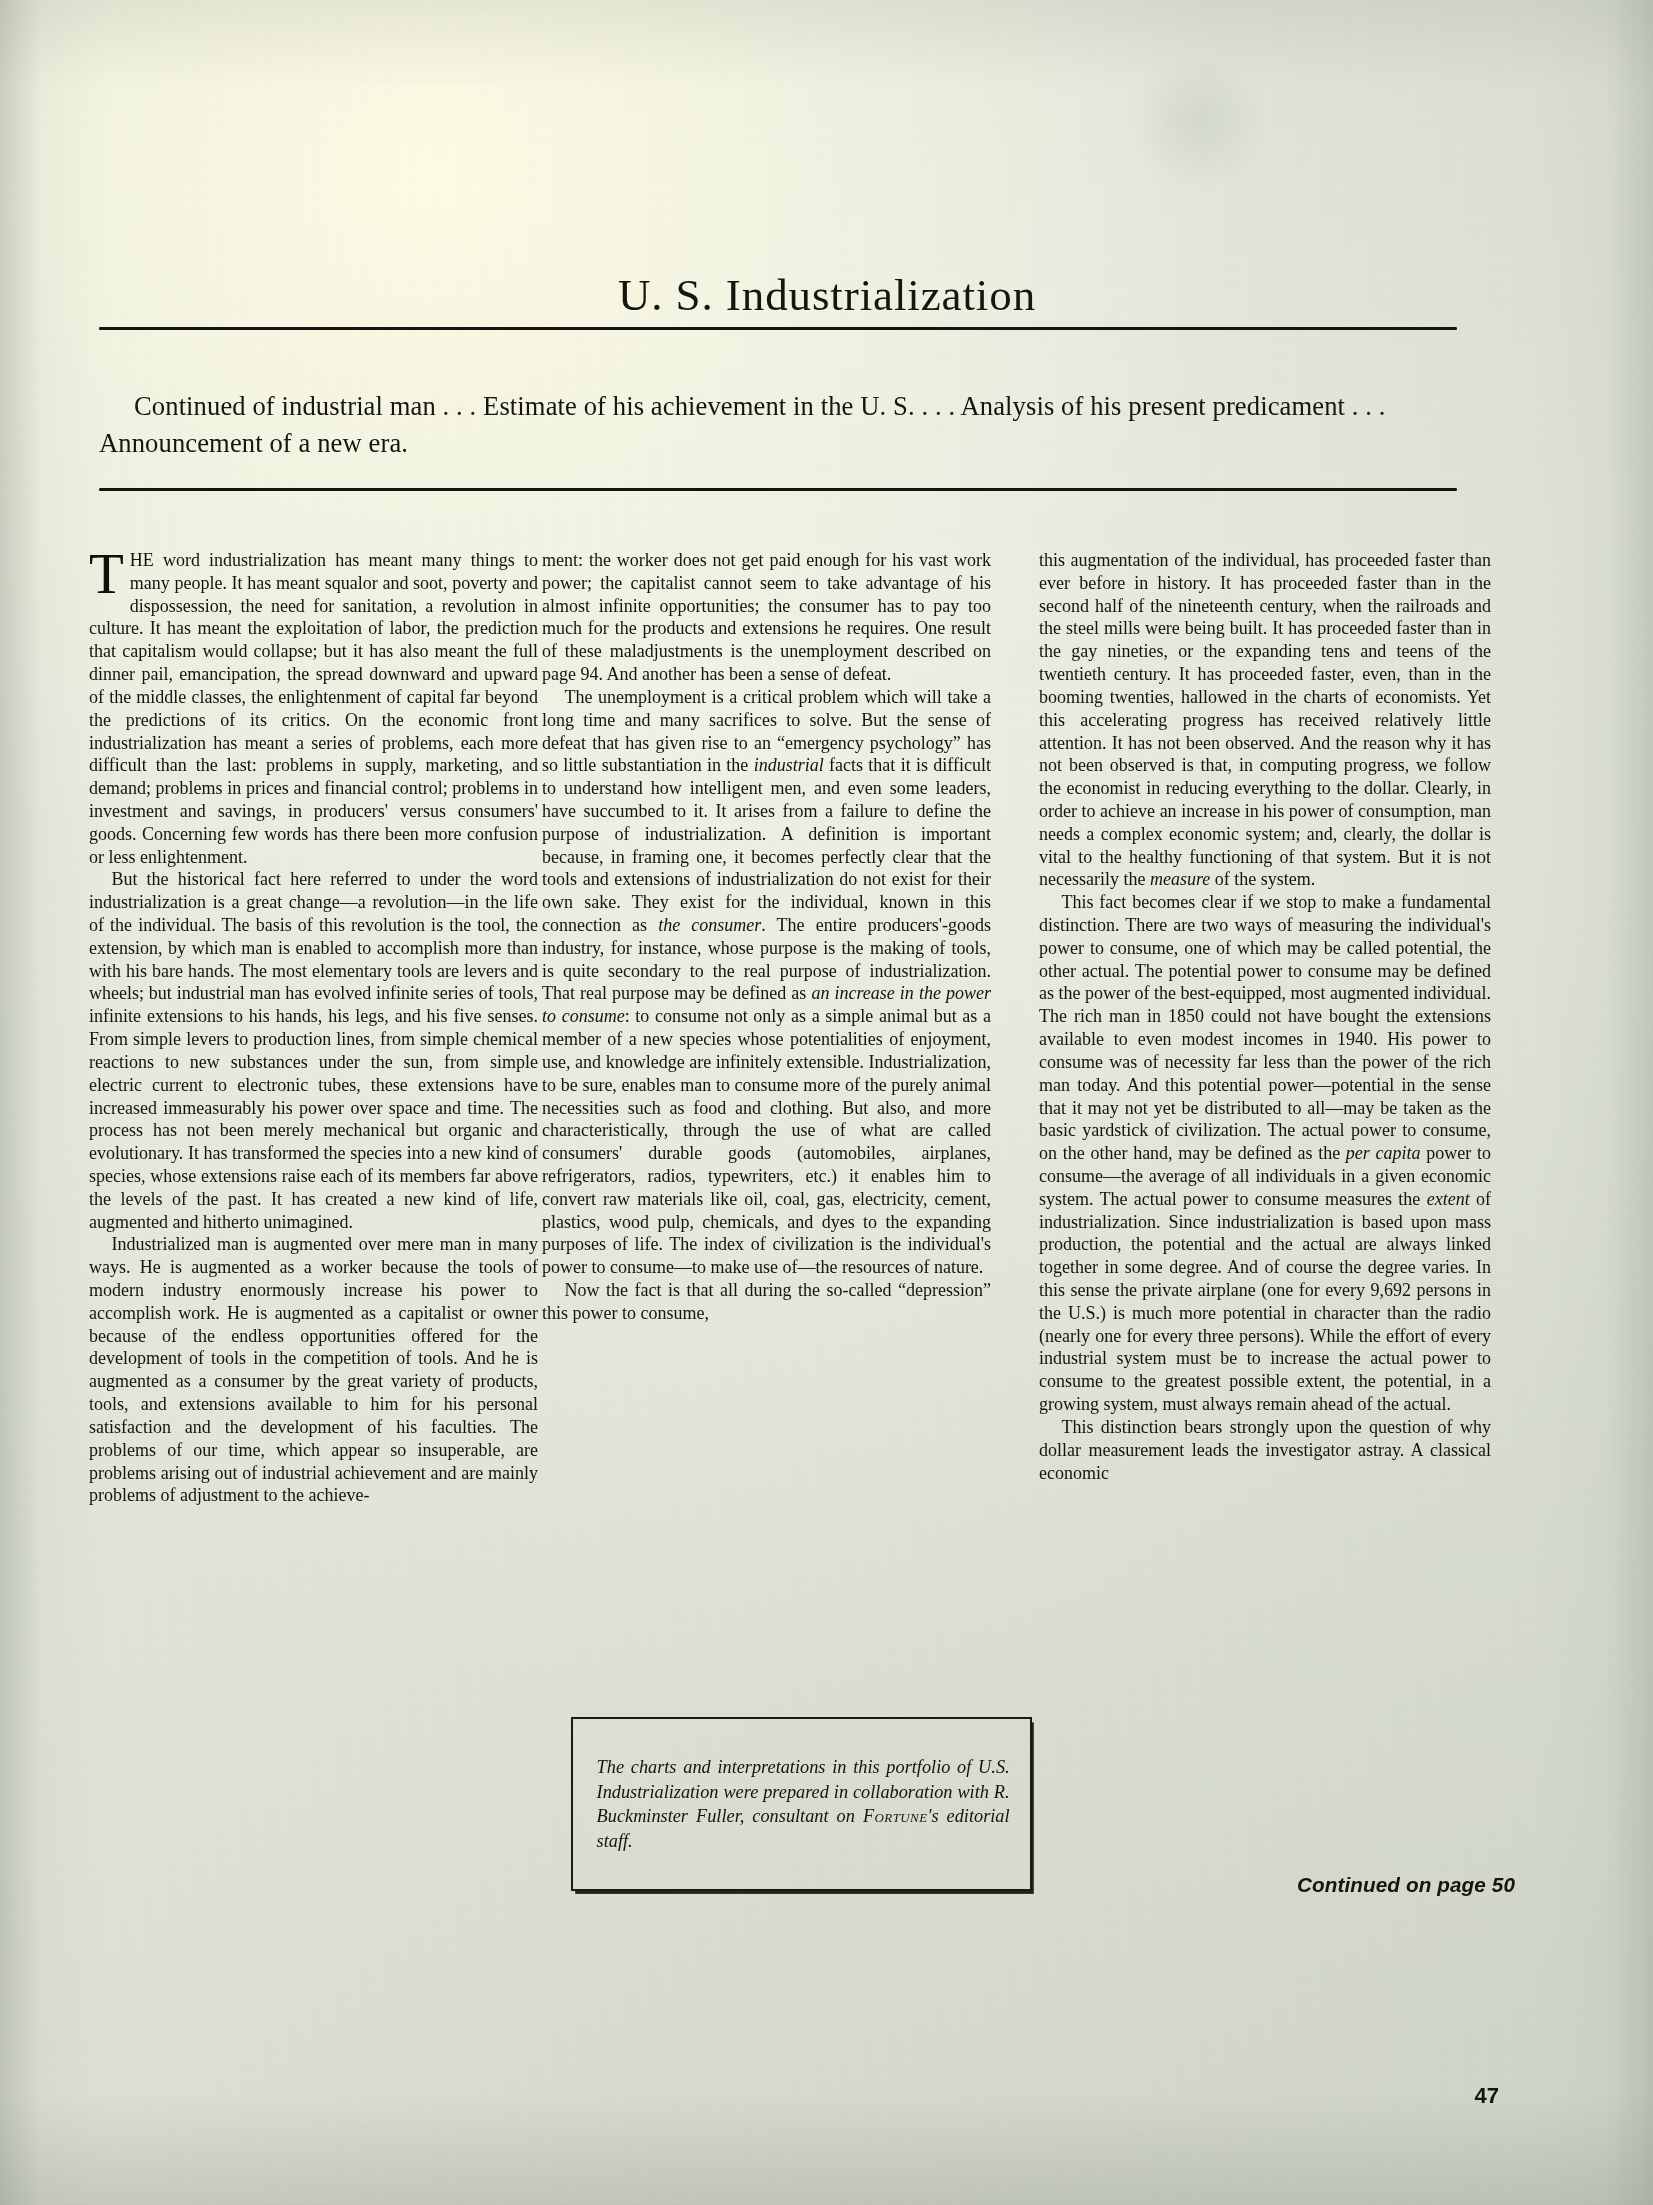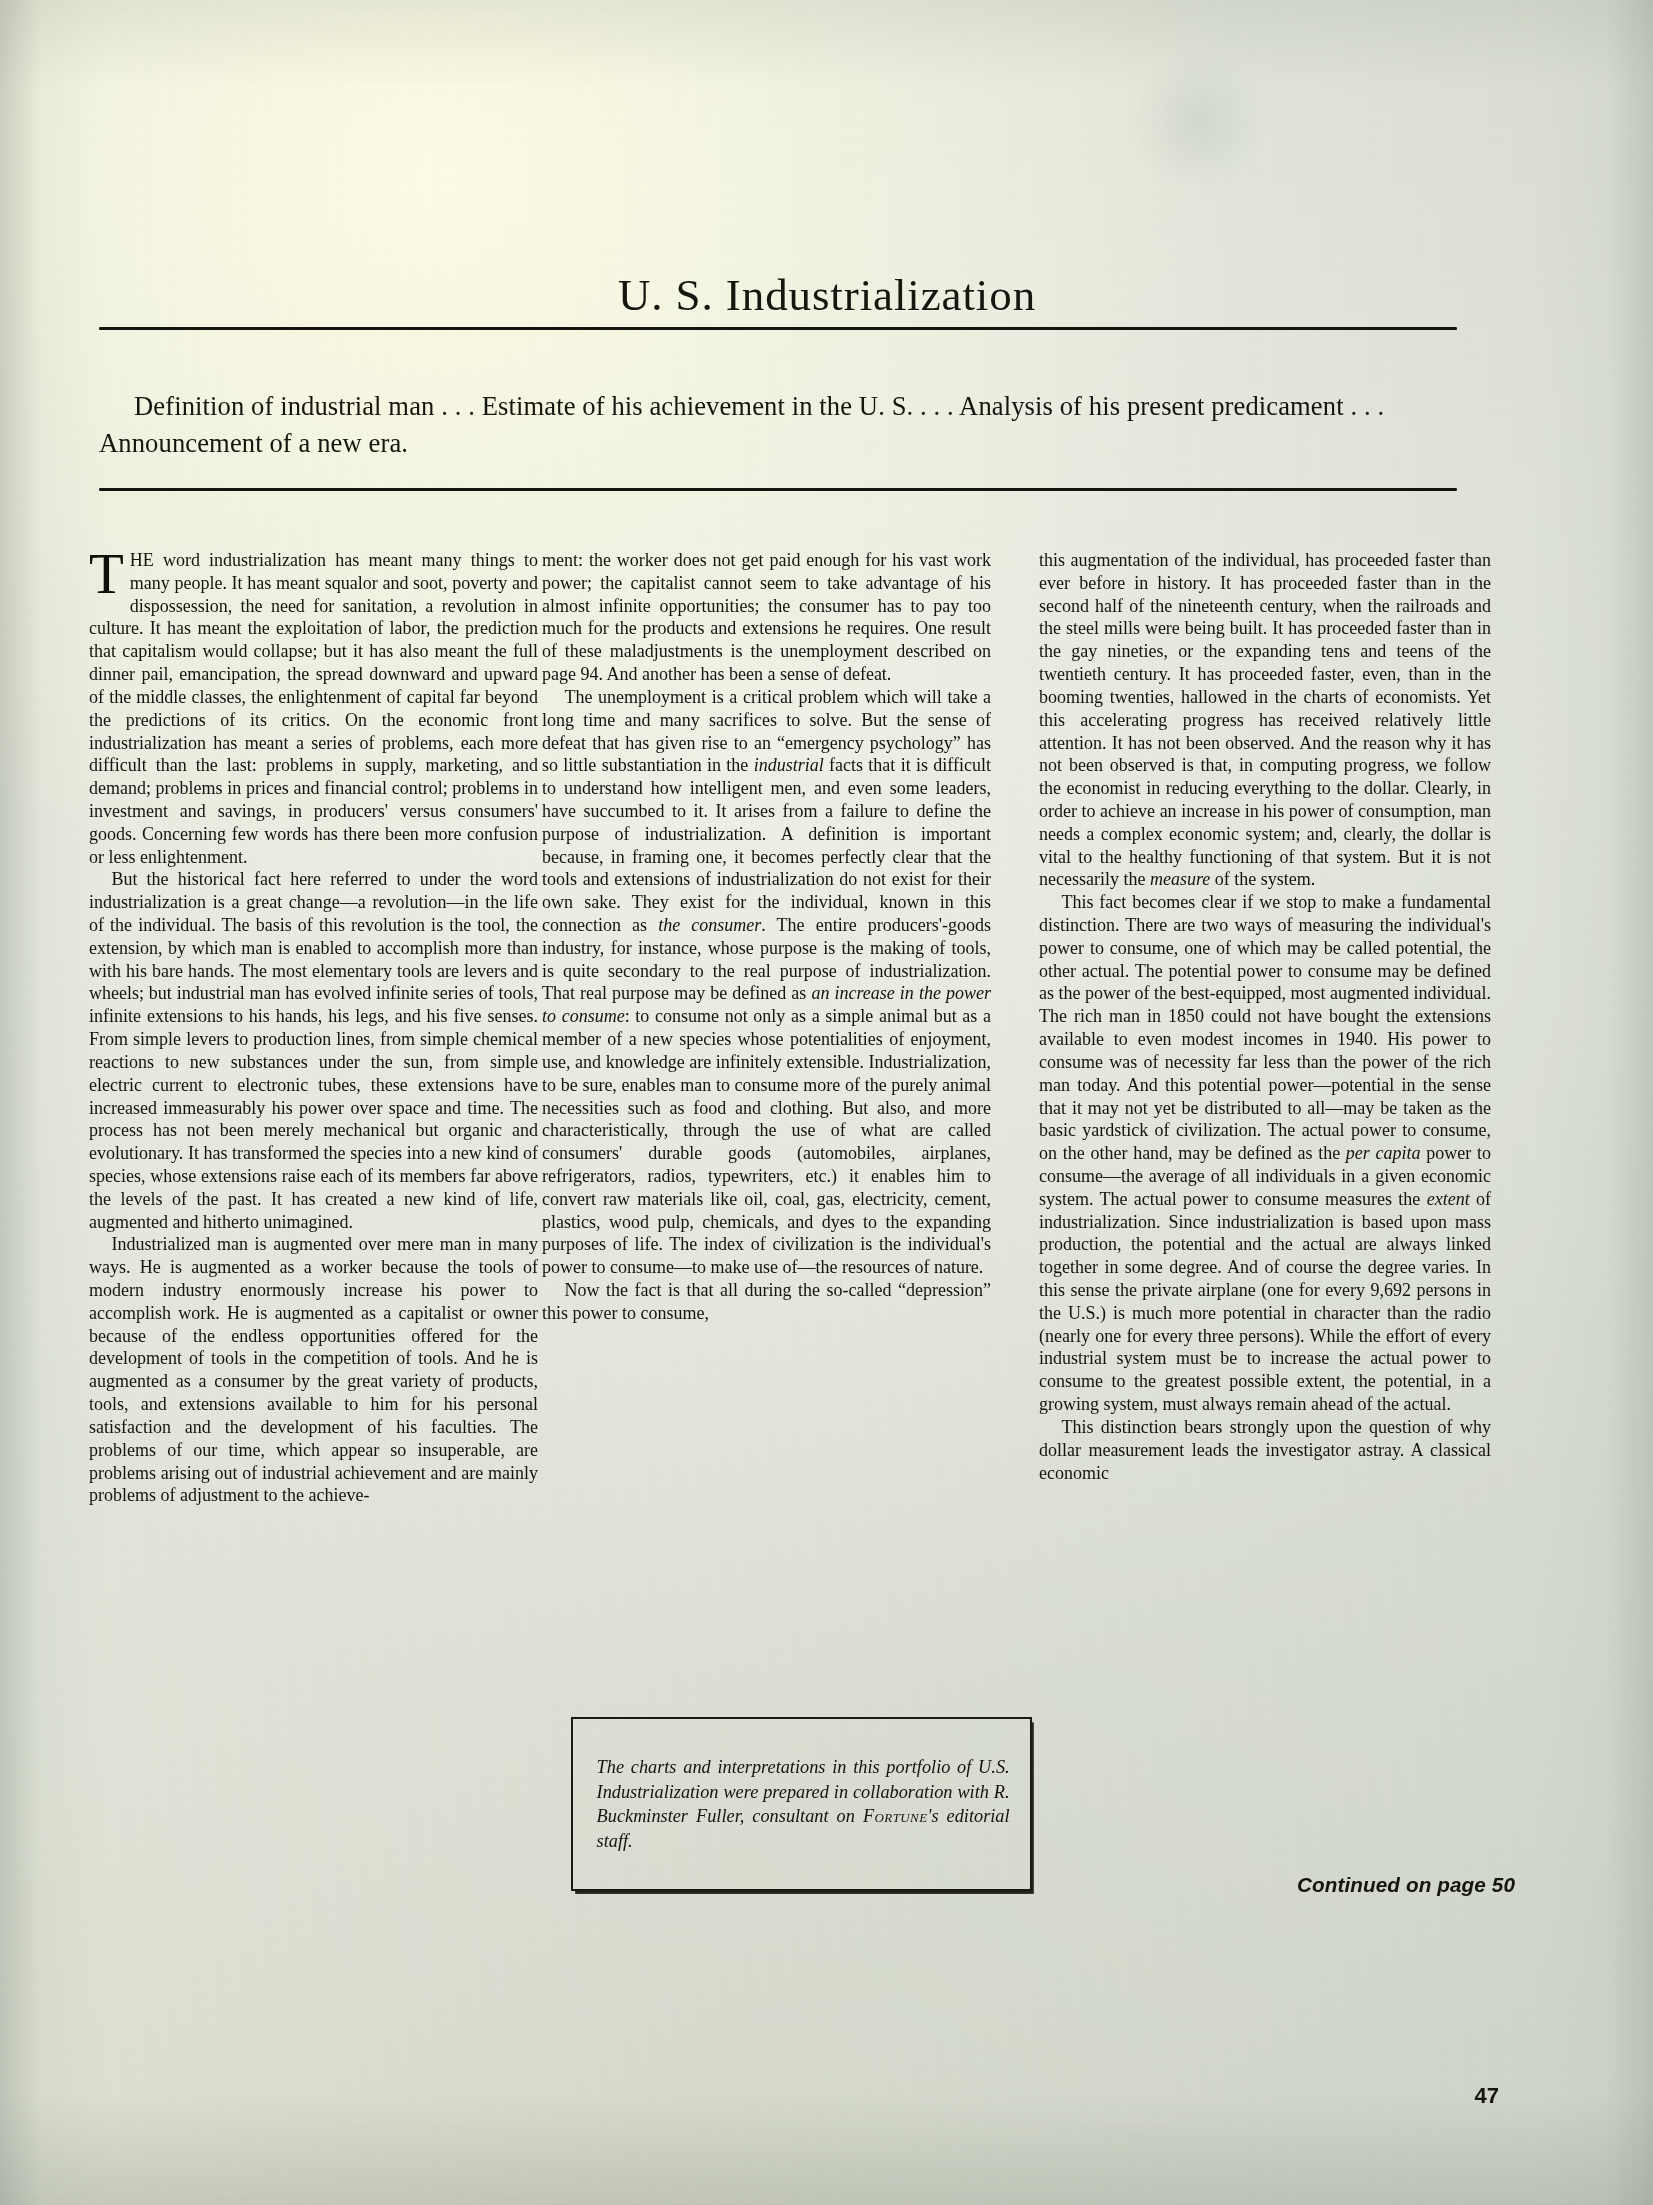--- a/index.html
+++ b/index.html
@@ -179,21 +179,21 @@
   <div id="paper-smudge"></div>
   <div id="paper-edge"></div>
   <div id="grain"></div>
 
   <div id="content">
 
     <h1 id="title">U. S. Industrialization</h1>
 
     <div class="rule" id="rule-top"></div>
 
-    <p id="deck">Definition of industrial man . . . Estimate of his achievement in the U. S. . . . Analysis of his present predicament . . . Announcement of a new era.</p>
+    <p id="deck">Continued of industrial man . . . Estimate of his achievement in the U. S. . . . Analysis of his present predicament . . . Announcement of a new era.</p>
 
     <div class="rule" id="rule-bottom"></div>
 
     <div class="col" id="col-1">
       <p class="first"><span class="dropcap">T</span><span>HE word industrialization has meant many things to many people. It has meant squalor and soot, poverty and dispossession, the need for sanitation, a revolution in culture. It has meant the exploitation of labor, the prediction that capitalism would collapse; but it has also meant the full dinner pail, emancipation, the spread downward and upward of the middle classes, the enlightenment of capital far beyond the predictions of its critics. On the economic front industrialization has meant a series of problems, each more difficult than the last: problems in supply, marketing, and demand; problems in prices and financial control; problems in investment and savings, in producers' versus consumers' goods. Concerning few words has there been more confusion or less enlightenment.</span></p>
       <p><span>But the historical fact here referred to under the word industrialization is a great change—a revolution—in the life of the individual. The basis of this revolution is the tool, the extension, by which man is enabled to accomplish more than with his bare hands. The most elementary tools are levers and wheels; but industrial man has evolved infinite series of tools, infinite extensions to his hands, his legs, and his five senses. From simple levers to production lines, from simple chemical reactions to new substances under the sun, from simple electric current to electronic tubes, these extensions have increased immeasurably his power over space and time. The process has not been merely mechanical but organic and evolutionary. It has transformed the species into a new kind of species, whose extensions raise each of its members far above the levels of the past. It has created a new kind of life, augmented and hitherto unimagined.</span></p>
       <p><span>Industrialized man is augmented over mere man in many ways. He is augmented as a worker because the tools of modern industry enormously increase his power to accomplish work. He is augmented as a capitalist or owner because of the endless opportunities offered for the development of tools in the competition of tools. And he is augmented as a consumer by the great variety of products, tools, and extensions available to him for his personal satisfaction and the development of his faculties. The problems of our time, which appear so insuperable, are problems arising out of industrial achievement and are mainly problems of adjustment to the achieve-</span></p>
     </div>
 
     <div class="col" id="col-2">

